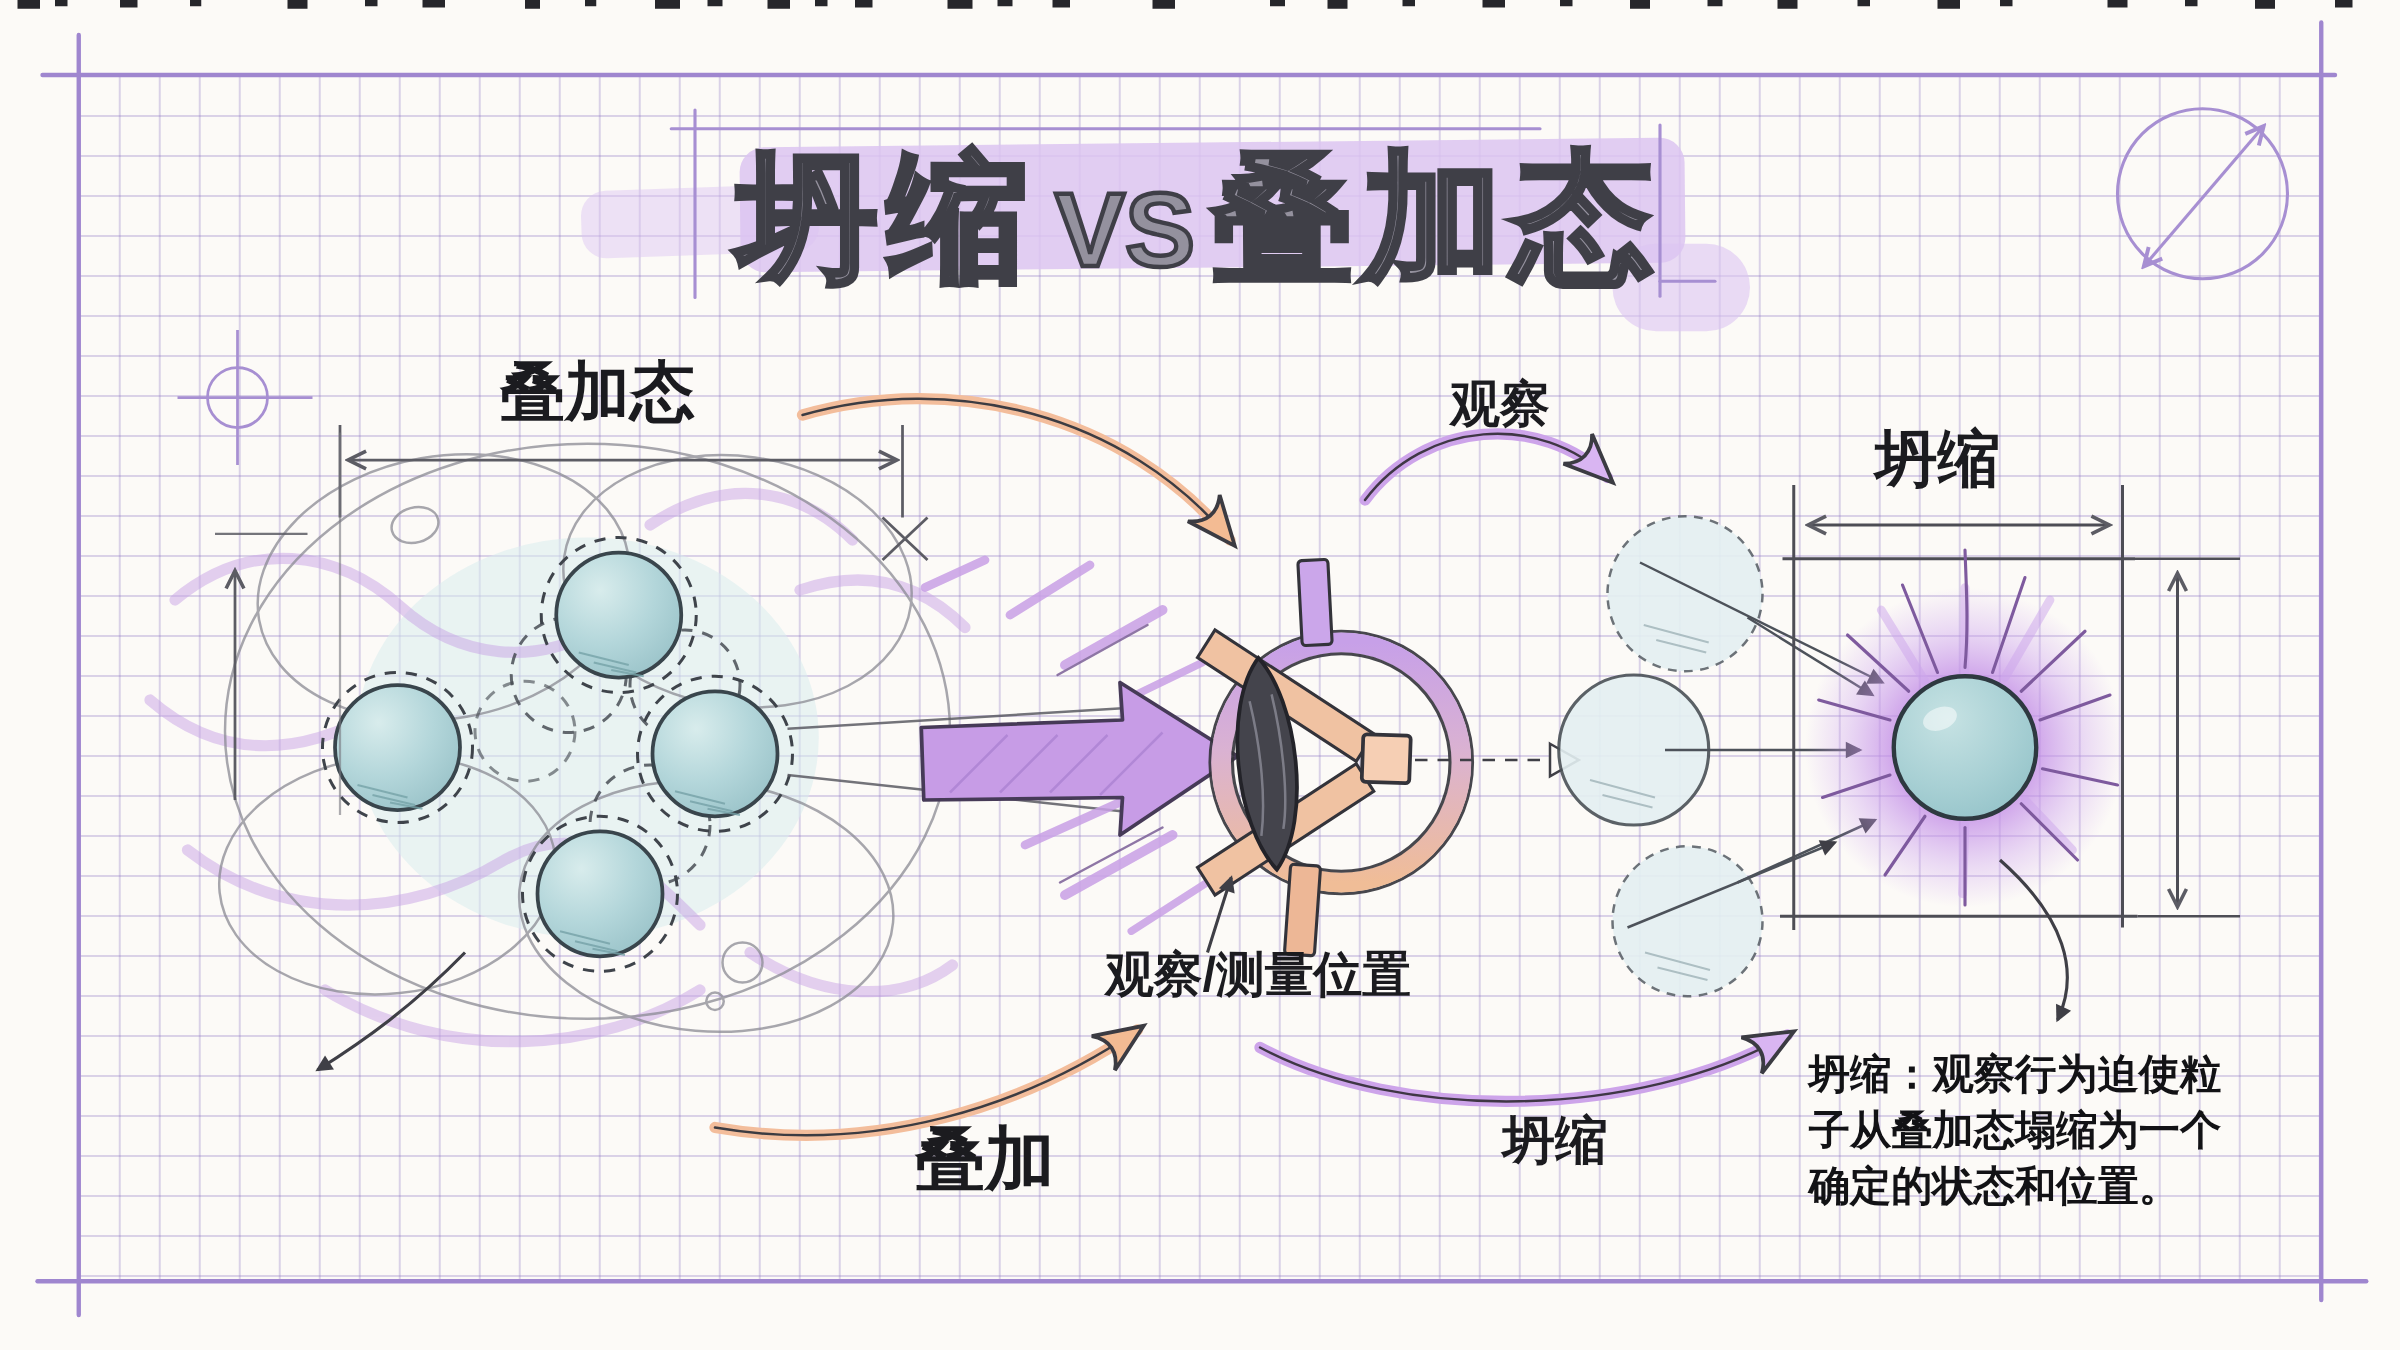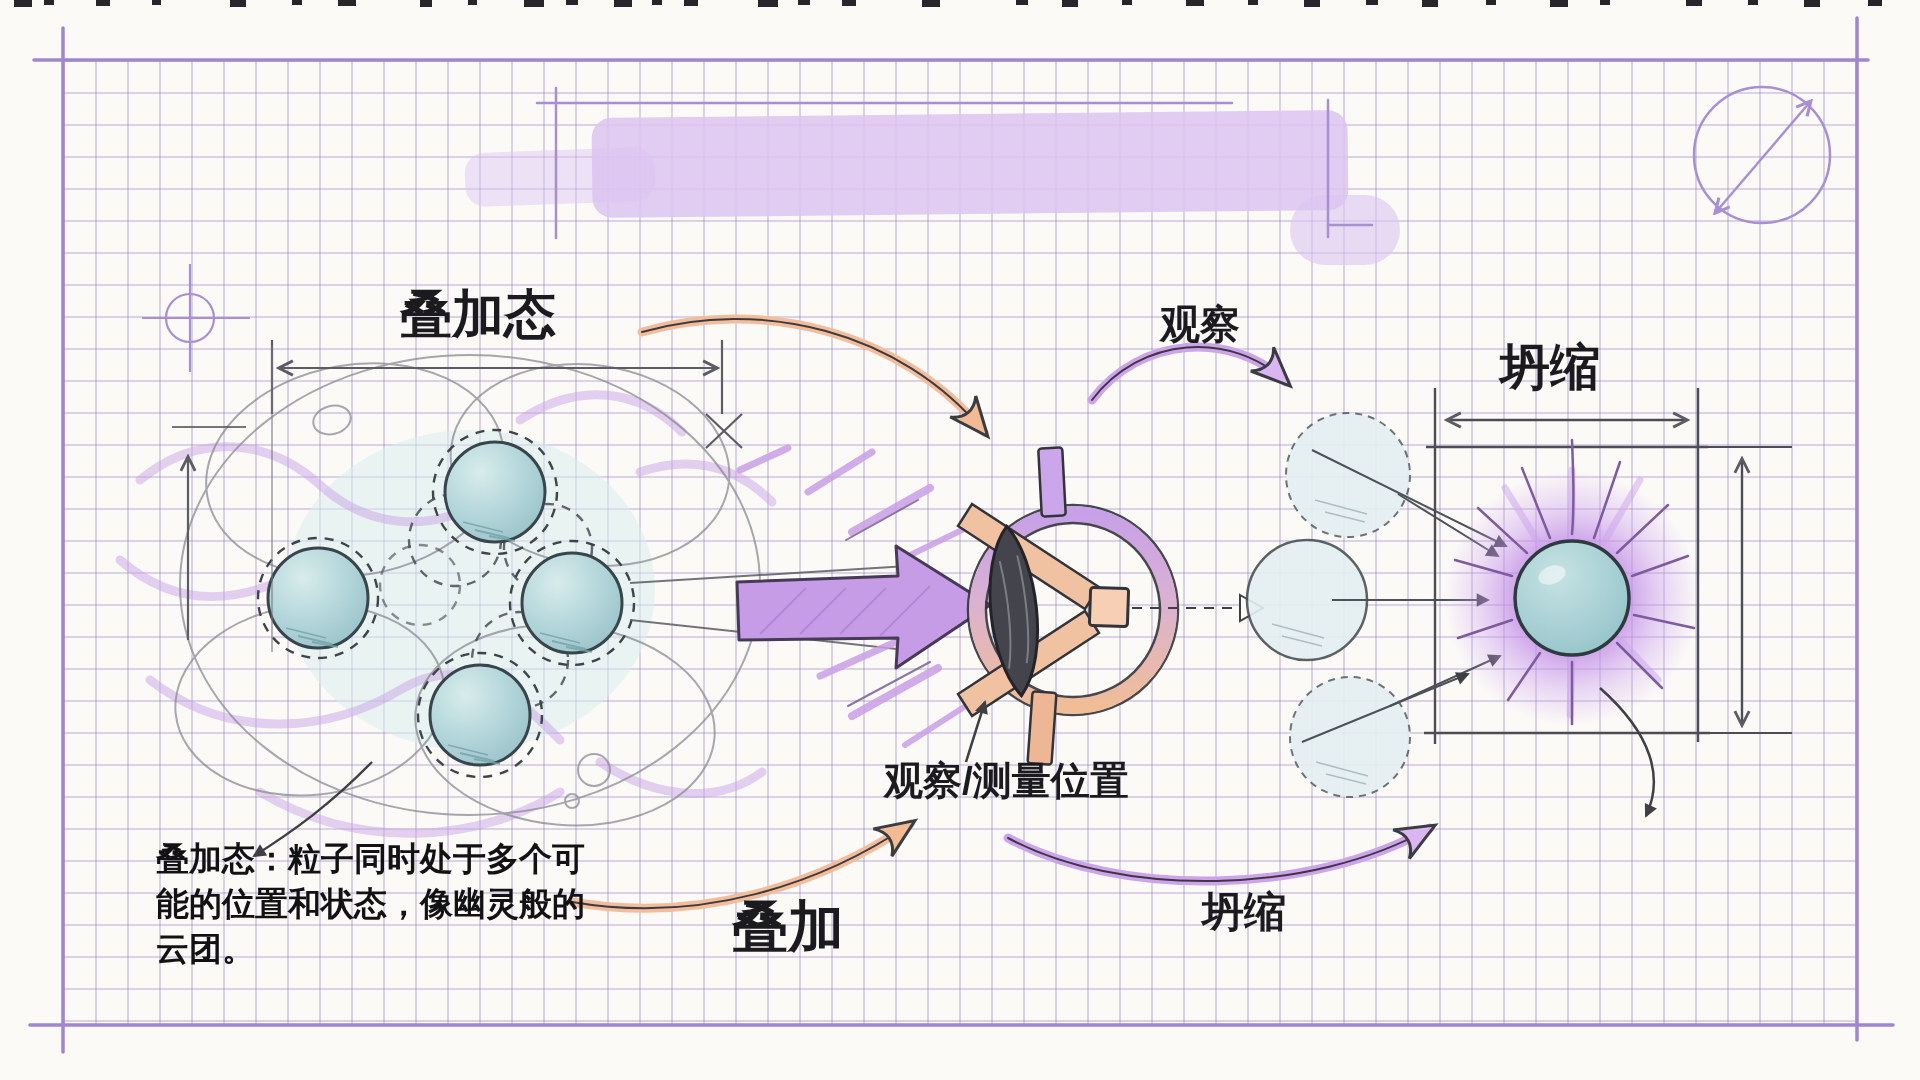--- a/index.html
+++ b/index.html
@@ -307,31 +307,34 @@
           <line x1="1540" y1="653" x2="1508" y2="700"></line>
         <line x1="1512" y1="620" x2="1458" y2="638"></line>
       </g>
       <circle cx="1572" cy="598" r="57" fill="url(#gTeal2)" stroke="#2e3940" stroke-width="3.5"></circle>
       <ellipse cx="1552" cy="575" rx="14" ry="9" fill="#ffffff" opacity="0.5" transform="rotate(-20 1552 575)"></ellipse>
     </g>
 
     <path d="M 1600 688 C 1652 734 1664 778 1646 816" fill="none" stroke="#3f3f46" stroke-width="2.5" marker-end="url(#mDark)"></path>
   </svg>
 
+  <div class="title-wrap">
+    <span class="t-hanzi">坍缩</span><span class="t-vs">VS</span><span class="t-hanzi">叠加态</span>
+  </div>
 
   <div class="lbl heading" style="left:400px;top:286px;font-size:52px;">叠加态</div>
 
   <div class="lbl heading" style="left:1160px;top:302px;font-size:40px;font-weight:700;text-align:center;">观察</div>
 
   <div class="lbl heading" style="left:1500px;top:340px;font-size:50px;">坍缩</div>
 
   <div class="lbl heading" style="left:884px;top:760px;font-size:39px;font-weight:700;">观察/测量位置</div>
 
   <div class="lbl heading" style="left:732px;top:896px;font-size:56px;">叠加</div>
 
   <div class="lbl heading" style="left:1202px;top:889px;font-size:42px;">坍缩</div>
 
-  <div class="lbl caption" style="left:156px;top:836px;width:480px;">叠加态：粒子同时处于多个可
-能的位置和状态，像幽灵般的
-云团。</div>
-
+
+  <div class="lbl caption" style="left:1447px;top:836px;width:360px;">坍缩：观察行为迫使粒
+子从叠加态塌缩为一个
+确定的状态和位置。</div>
 
 </div>
 
 </body></html>

